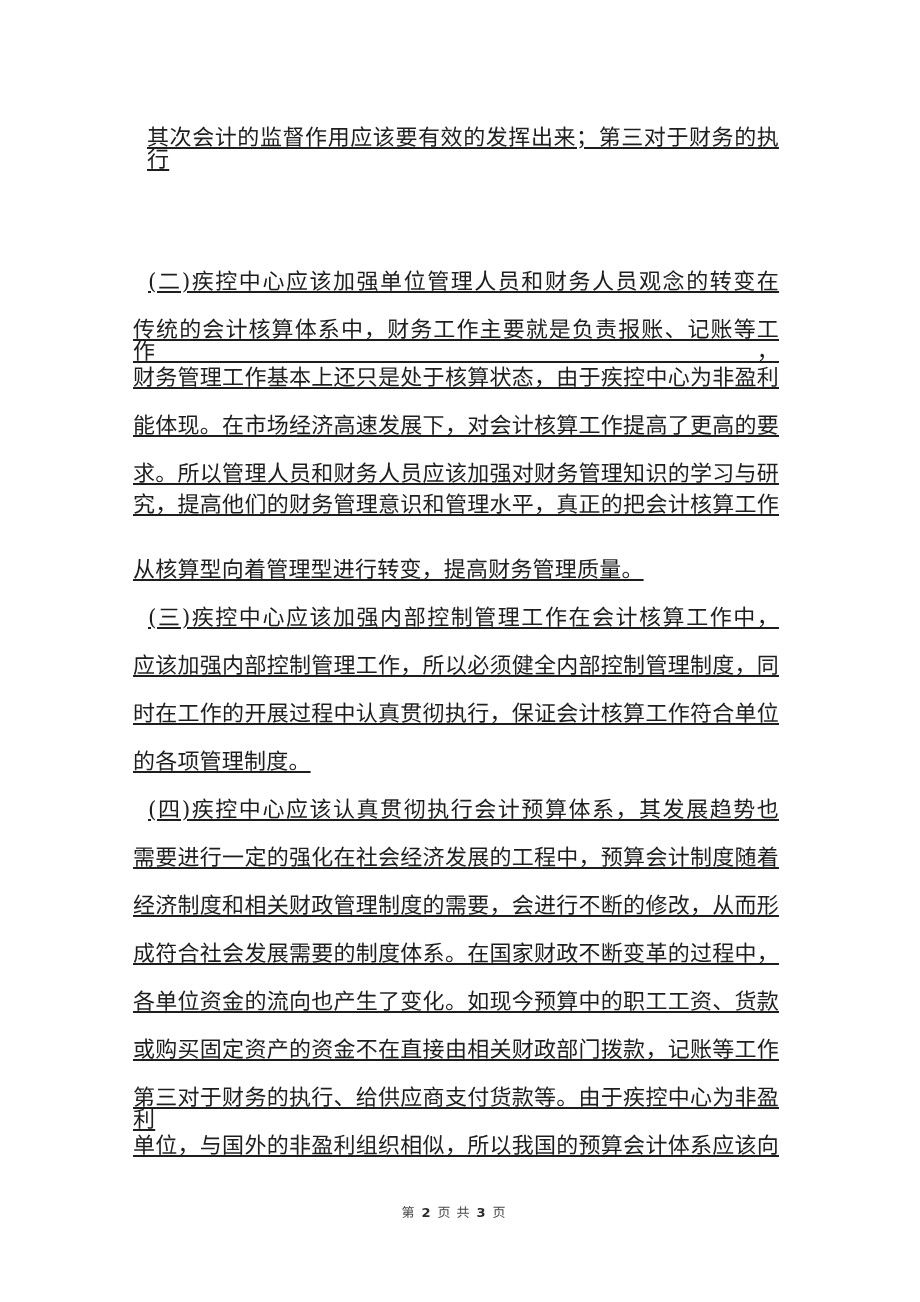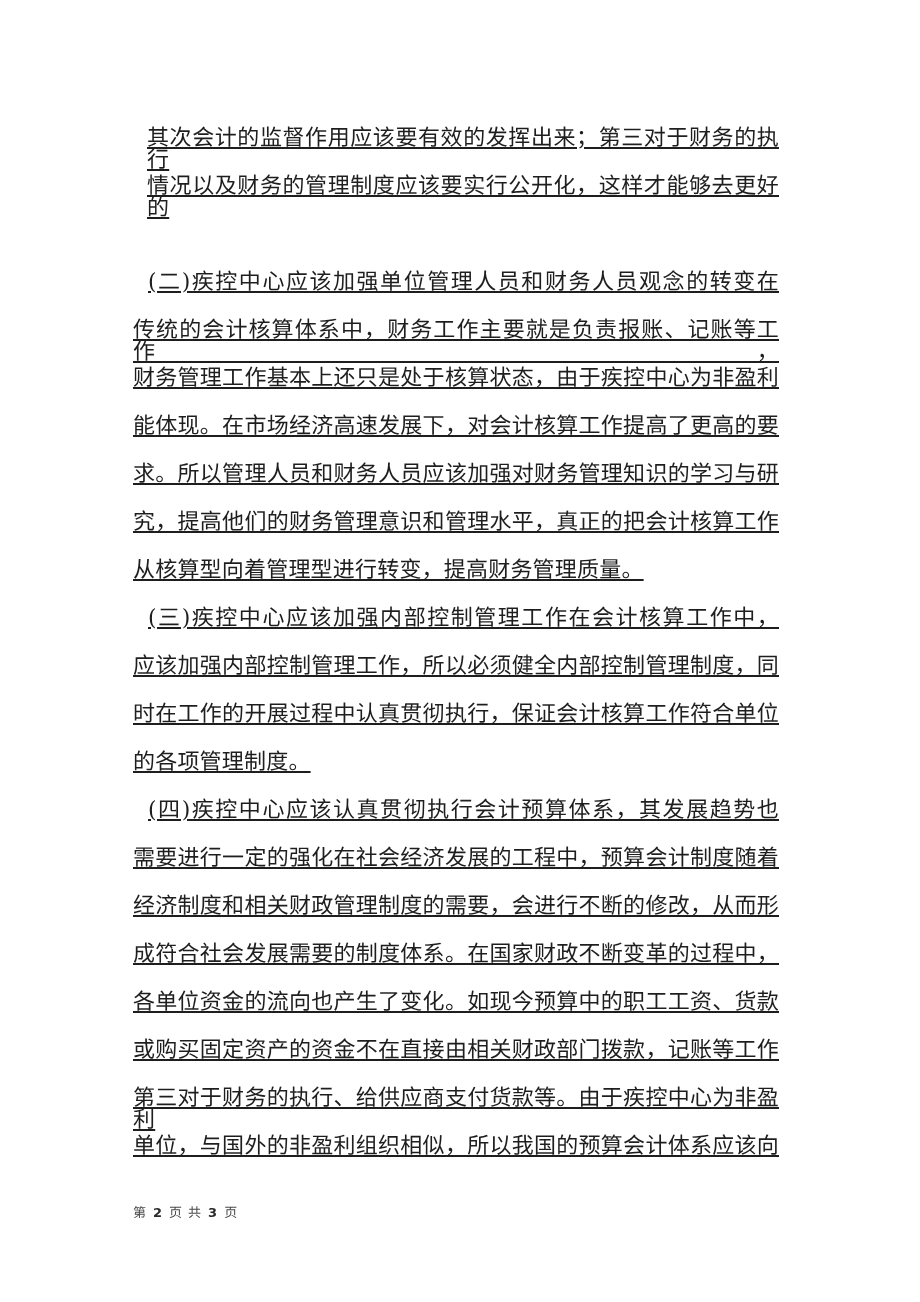--- a/index.html
+++ b/index.html
@@ -31,47 +31,46 @@
   }
   
   .cont { left: 147px; width: 632px; }
   
   .pstart { text-indent: 15px; }
   .footer {
     position: absolute;
     top: 1205px;
     left: 133px;
     width: 642px;
-    text-align: left;
+    text-align: center;
     font-size: 13px;
     line-height: 16px;
     color: #4a4a4a;
     letter-spacing: 1px;
     font-family: "DejaVu Sans", "Liberation Sans", sans-serif;
   }
   .footer .num {
     color: #2b2b2b;
     font-weight: 700;
     padding: 0 1px;
   }
   .footer span { margin-left: 5px; }
   .footer span:first-child { margin-left: 0; }
 </style>
 </head>
 <body>
 
 <div id="page">
   <div class="line cont just" style="top:127px">其次会计的监督作用应该要有效的发挥出来；第三对于财务的执行</div>
-  <div class="line cont just" style="top:175px">情况以及财务的管理制度应该要实行公开化，这样才能够去更好的</div>
   <div class="line pstart just" style="top:271px">(二)疾控中心应该加强单位管理人员和财务人员观念的转变在</div>
   <div class="line just" style="top:319px">传统的会计核算体系中，财务工作主要就是负责报账、记账等工作，</div>
   <div class="line just" style="top:367px">财务管理工作基本上还只是处于核算状态，由于疾控中心为非盈利</div>
   <div class="line just" style="top:415px">能体现。在市场经济高速发展下，对会计核算工作提高了更高的要</div>
   <div class="line just" style="top:463px">求。所以管理人员和财务人员应该加强对财务管理知识的学习与研</div>
-  <div class="line just" style="top:511px">究，提高他们的财务管理意识和管理水平，真正的把会计核算工作</div>
+  <div class="line just" style="top:494px">究，提高他们的财务管理意识和管理水平，真正的把会计核算工作</div>
   <div class="line" style="top:559px">从核算型向着管理型进行转变，提高财务管理质量。</div>
   <div class="line pstart just" style="top:607px">(三)疾控中心应该加强内部控制管理工作在会计核算工作中，</div>
   <div class="line just" style="top:655px">应该加强内部控制管理工作，所以必须健全内部控制管理制度，同</div>
   <div class="line just" style="top:703px">时在工作的开展过程中认真贯彻执行，保证会计核算工作符合单位</div>
   <div class="line" style="top:751px">的各项管理制度。</div>
   <div class="line pstart just" style="top:799px">(四)疾控中心应该认真贯彻执行会计预算体系，其发展趋势也</div>
   <div class="line just" style="top:847px">需要进行一定的强化在社会经济发展的工程中，预算会计制度随着</div>
   <div class="line just" style="top:895px">经济制度和相关财政管理制度的需要，会进行不断的修改，从而形</div>
   <div class="line just" style="top:943px">成符合社会发展需要的制度体系。在国家财政不断变革的过程中，</div>
   <div class="line just" style="top:991px">各单位资金的流向也产生了变化。如现今预算中的职工工资、货款</div>

